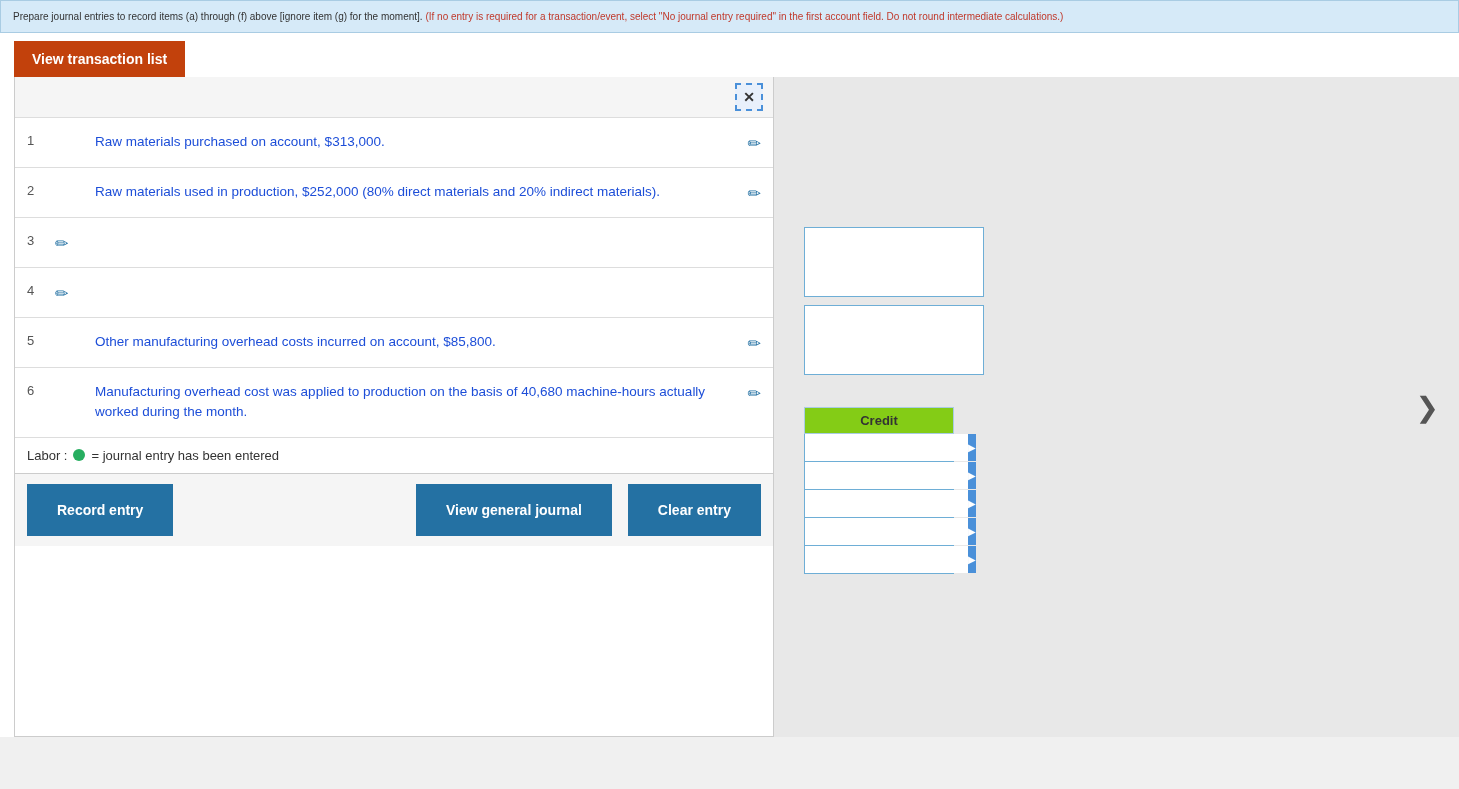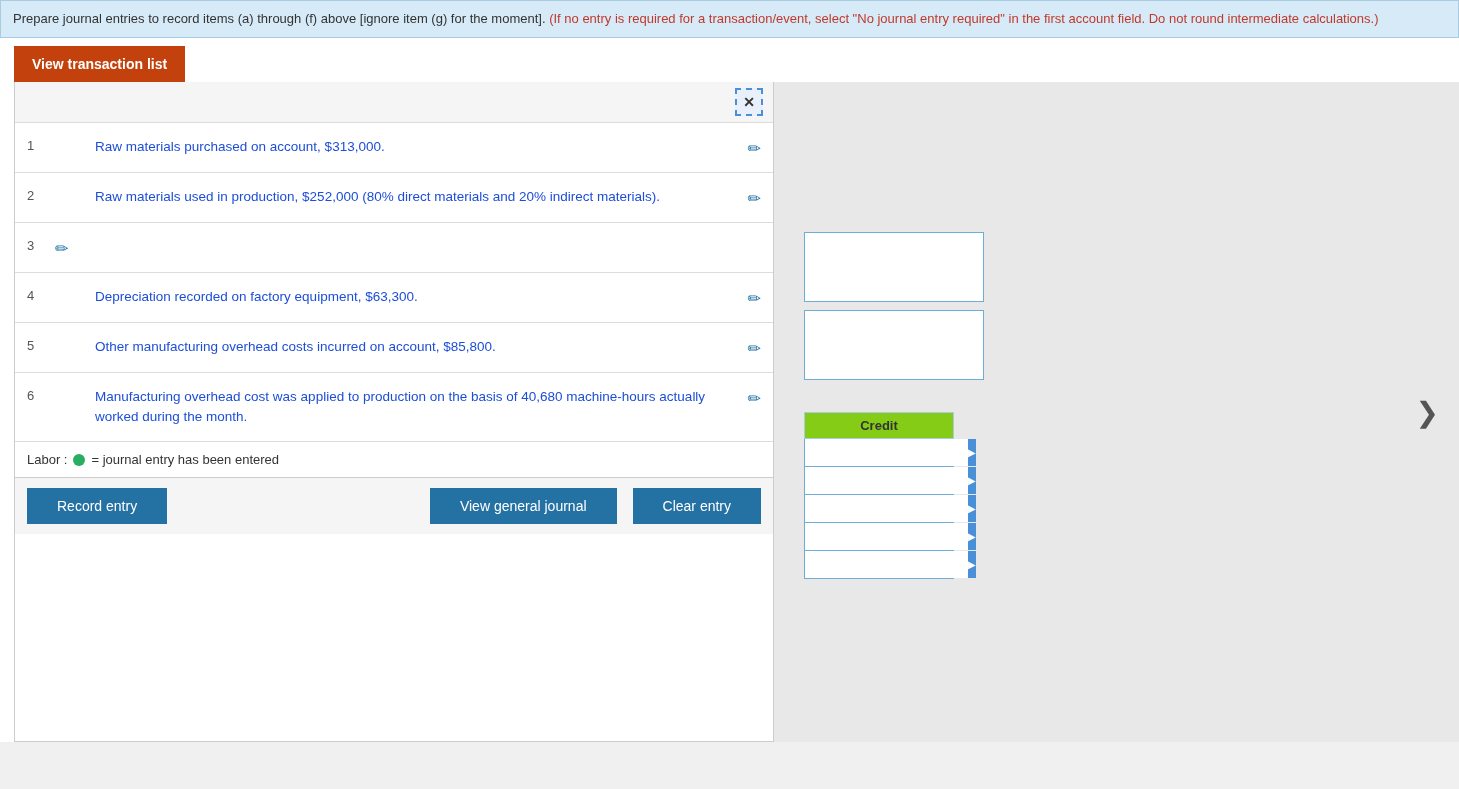--- a/index.html
+++ b/index.html
@@ -15,21 +15,21 @@
     .page-wrapper {
       width: 1459px;
       background: #fff;
     }
 
     
     .instruction-bar {
       background: #d6eaf8;
       border: 1px solid #a9cce3;
       padding: 8px 12px;
-      font-size: 13px;
+      font-size: 10px;
       color: #333;
       line-height: 1.5;
     }
     .instruction-bar .red-text {
       color: #c0392b;
       font-weight: normal;
     }
 
     
     .btn-view-transaction {
@@ -145,23 +145,23 @@
       display: flex;
       padding: 10px 12px;
       gap: 16px;
       background: #f5f5f5;
       border-top: 1px solid #ccc;
     }
     .btn-action {
       background: #2471a3;
       color: #fff;
       border: none;
-      padding: 10px 30px;
+      padding: 18px 30px;
       font-size: 14px;
-      font-weight: normal;
+      font-weight: bold;
       cursor: pointer;
     }
     .btn-action-right {
       margin-left: auto;
     }
 
     
     .journal-panel {
       flex: 1;
       background: #e8e8e8;
@@ -282,21 +282,20 @@
 
         <div class="transaction-row">
           <span class="row-num">3</span>
           <div class="row-edit">
             <span class="edit-icon">✏</span>
           </div>
         </div>
 
         <div class="transaction-row">
           <span class="row-num">4</span>
-          <span class="row-text">Depreciation recorded on factory equipment, $63,300.</span>
           <div class="row-edit">
             <span class="edit-icon">✏</span>
           </div>
         </div>
 
         <div class="transaction-row">
           <span class="row-num">5</span>
           <span class="row-text">Other manufacturing overhead costs incurred on account, $85,800.</span>
           <div class="row-edit">
             <span class="edit-icon">✏</span>

